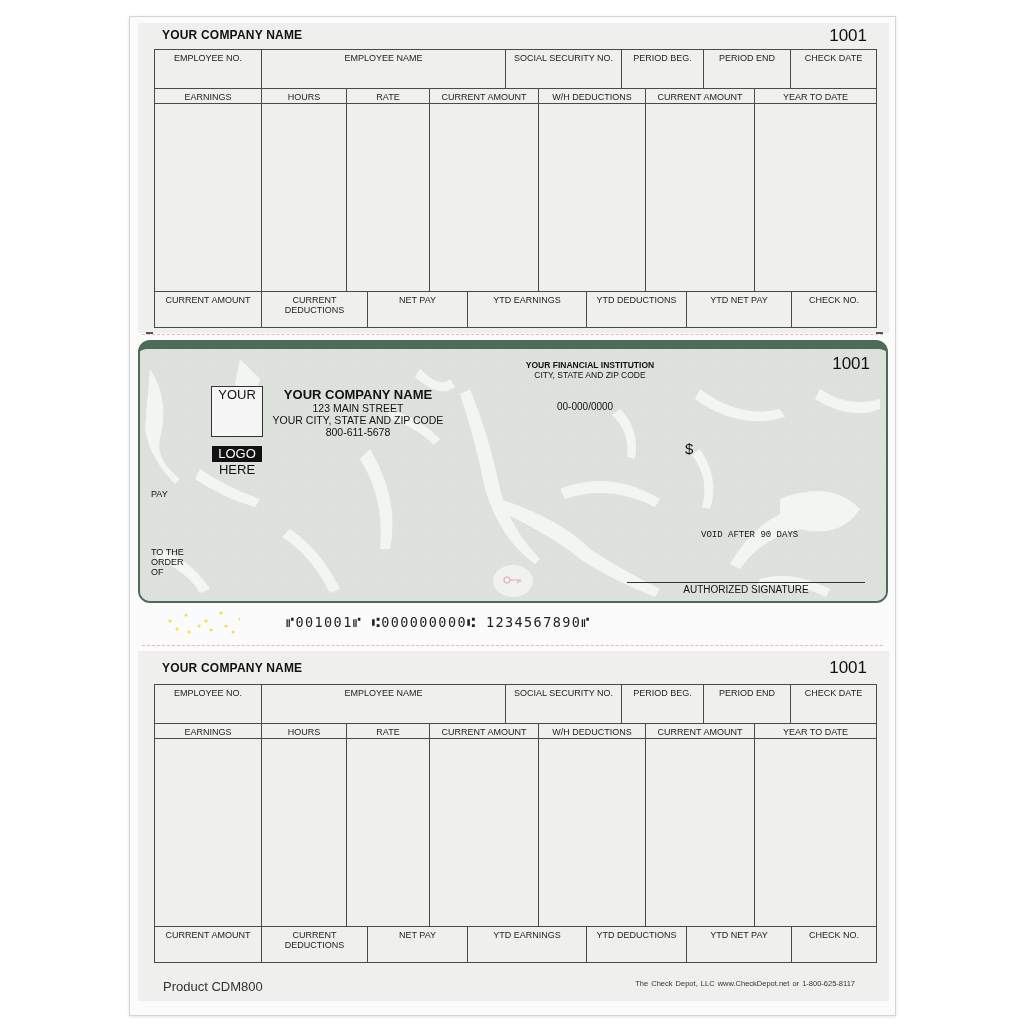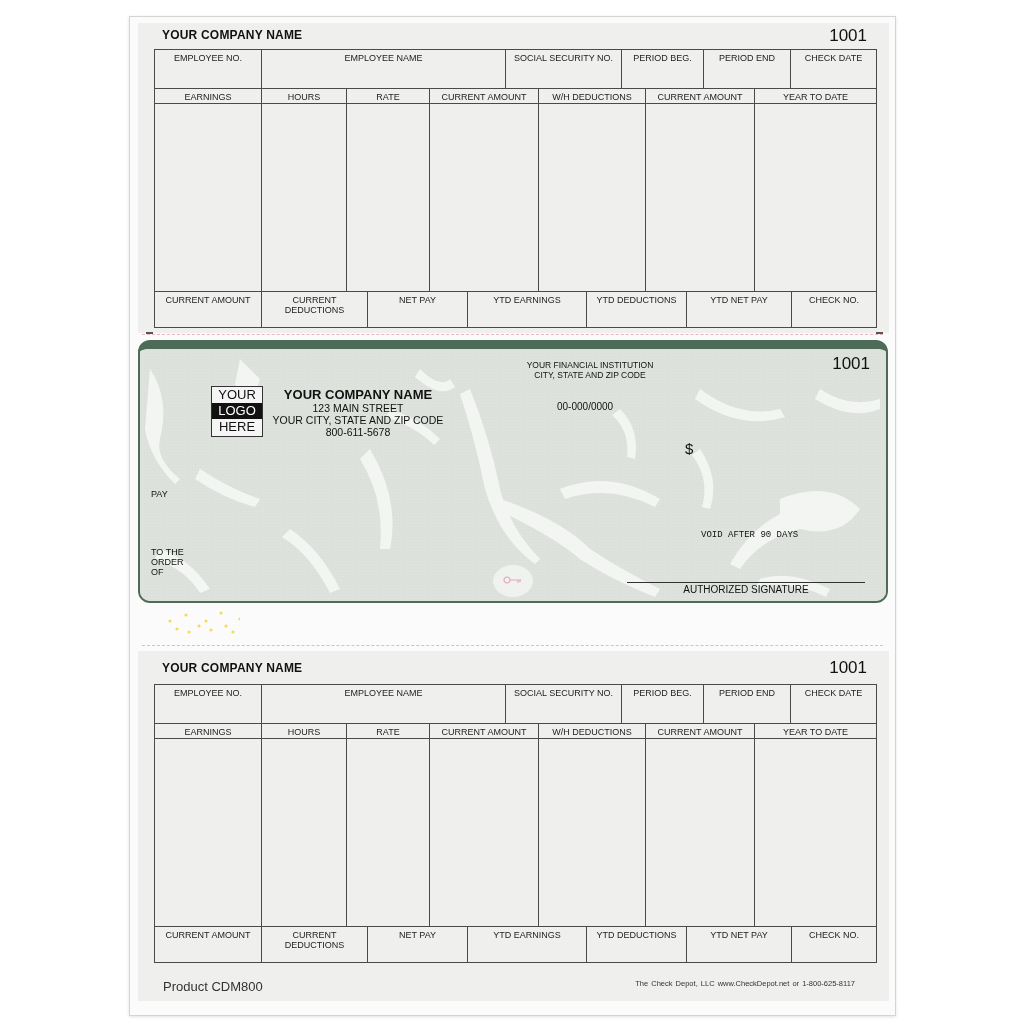--- a/index.html
+++ b/index.html
@@ -30,27 +30,27 @@
 
   .check {
     position: absolute; left: 8px; top: 323px; width: 750px; height: 263px;
     border: 2px solid #4e6b58; border-top: 9px solid #4e6b58; border-radius: 12px;
     background: #dfe3df; overflow: hidden;
   }
   .check-bg { position: absolute; inset: 0; }
   .banner { position: absolute; top: -9px; left: 0; right: 0; height: 9px; text-align: center; font-size: 6.5px; font-weight: bold; color: #e8efe9; letter-spacing: 0.4px; line-height: 9px; }
 
   .logo-box { position: absolute; left: 71px; top: 37px; width: 52px; height: 51px; border: 1px solid #333; background: #f5f5f5; text-align: center; font-size: 13px; line-height: 16px; font-weight: normal; }
-  .logo-box .mid { background: #111; color: #fff; }
+  .logo-box .mid { background: #111; color: #fff; margin-top: 43px; }
 
   .co-block { position: absolute; left: 128px; top: 39px; width: 180px; text-align: center; font-size: 10.5px; line-height: 12px; }
   .co-block .name { font-size: 13px; font-weight: bold; line-height: 14px; }
 
   .bank-block { position: absolute; left: 380px; top: 11px; width: 140px; text-align: center; font-size: 8.5px; line-height: 10px; }
-  .bank-block .name { font-weight: normal; }
+  .bank-block .name { font-weight: bold; }
 
   .routing { position: absolute; left: 417px; top: 52px; font-size: 10px; }
   .check-no { position: absolute; right: 16px; top: 5px; font-size: 17px; }
   .dollar { position: absolute; left: 545px; top: 91px; font-size: 15px; }
   .pay-label { position: absolute; left: 11px; top: 140px; font-size: 9px; }
   .order-label { position: absolute; left: 11px; top: 198px; font-size: 9px; line-height: 10px; }
   .void { position: absolute; left: 561px; top: 181px; font-size: 9px; font-family: Liberation Mono, monospace; }
   .sig-line { position: absolute; left: 487px; top: 233px; width: 238px; border-top: 1px solid #333; }
   .sig-label { position: absolute; left: 487px; top: 235px; width: 238px; text-align: center; font-size: 10px; }
 
@@ -243,20 +243,21 @@
         <circle cx="61" cy="4" r="1.6"></circle>
         <circle cx="80" cy="10" r="1.6"></circle>
       <circle cx="17" cy="20" r="1.6"></circle>
         <circle cx="29" cy="23" r="1.6"></circle>
         <circle cx="39" cy="17" r="1.6"></circle>
         <circle cx="51" cy="21" r="1.6"></circle>
         <circle cx="66" cy="17" r="1.6"></circle>
         <circle cx="73" cy="23" r="1.6"></circle>
     </g>
   </svg>
+  <div class="micr">⑈001001⑈ ⑆000000000⑆ 1234567890⑈</div>
 
   <div class="perf" style="top:628px"></div>
 
   <div class="stub bottom">
     <div class="stub-company" style="top:10px">YOUR COMPANY NAME</div>
     <div class="stub-checkno" style="top:7px">1001</div>
 
     <table class="grid" style="top:33px; width:722px;">
       <colgroup>
           <col style="width:107px">

